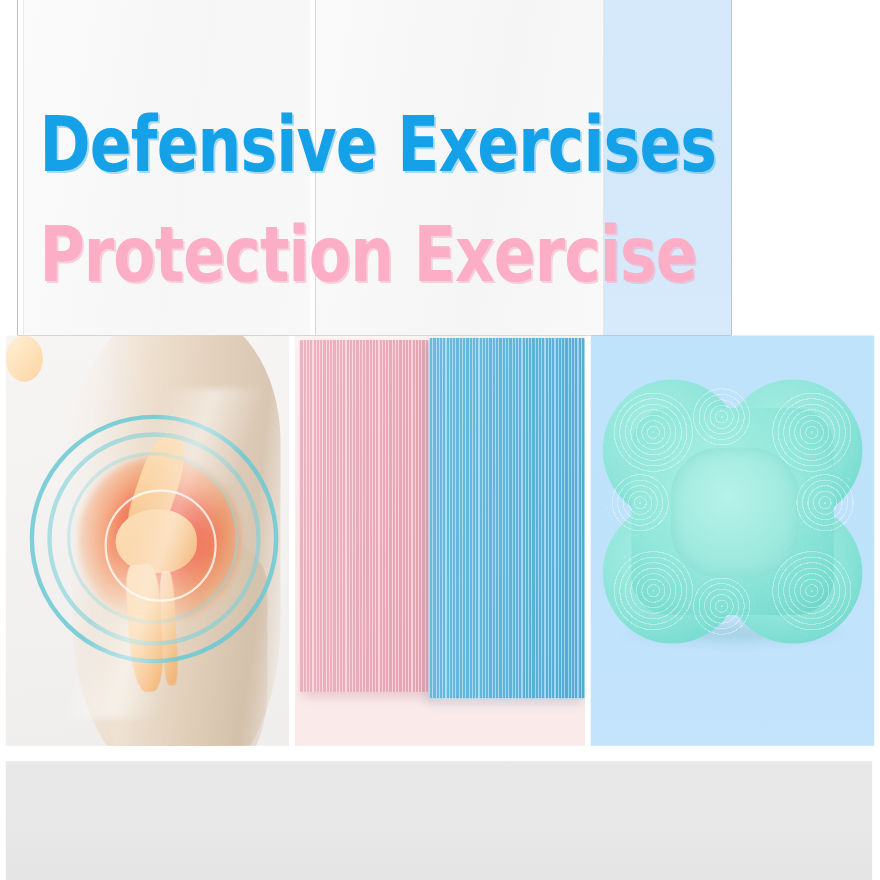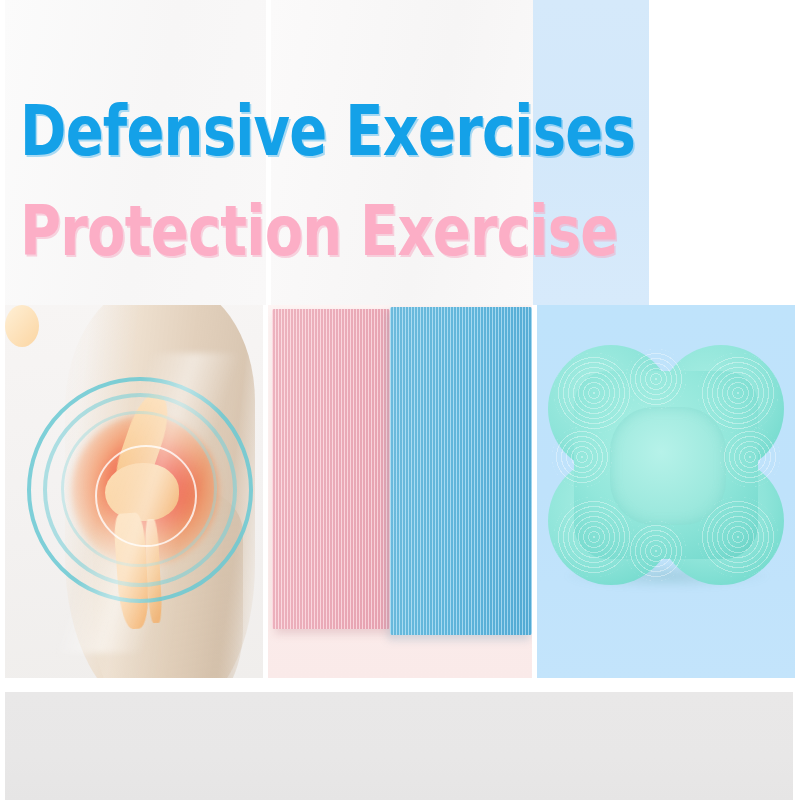--- a/index.html
+++ b/index.html
@@ -5,21 +5,21 @@
   html,body{margin:0;padding:0;}
   body{
     width:800px;height:800px;
     background:#ffffff;
     font-family:"Liberation Sans", sans-serif;
     overflow:hidden;
   }
   .canvas{position:relative;width:800px;height:800px;overflow:hidden;background:#ffffff;}
 
   
-  .hero{position:absolute;left:0;top:0;width:649px;height:305px;overflow:hidden;background:#404040;}
+  .hero{position:absolute;left:16px;top:0;width:649px;height:305px;overflow:hidden;background:#404040;}
   .hero-panel{position:absolute;top:0;height:305px;}
   .hero-p1{left:5px;width:262px;background:linear-gradient(100deg,#fbfbfb 0%,#f7f6f6 55%,#f9f8f8 100%);}
   .hero-p2{left:271px;width:262px;background:linear-gradient(100deg,#fbfafa 0%,#f6f5f5 60%,#faf9f9 100%);}
   .hero-p3{left:533px;width:262px;background:linear-gradient(180deg,#d5e9fa 0%,#d3e8fa 45%,#d7eafb 100%);}
   .hero-seam{position:absolute;top:0;height:305px;width:5px;background:#ffffff;}
 
   .hero-title-wrap{position:absolute;left:0;top:0;width:800px;height:305px;}
   .headline{
     position:absolute;left:20px;
     font-family:"DejaVu Sans", sans-serif;

